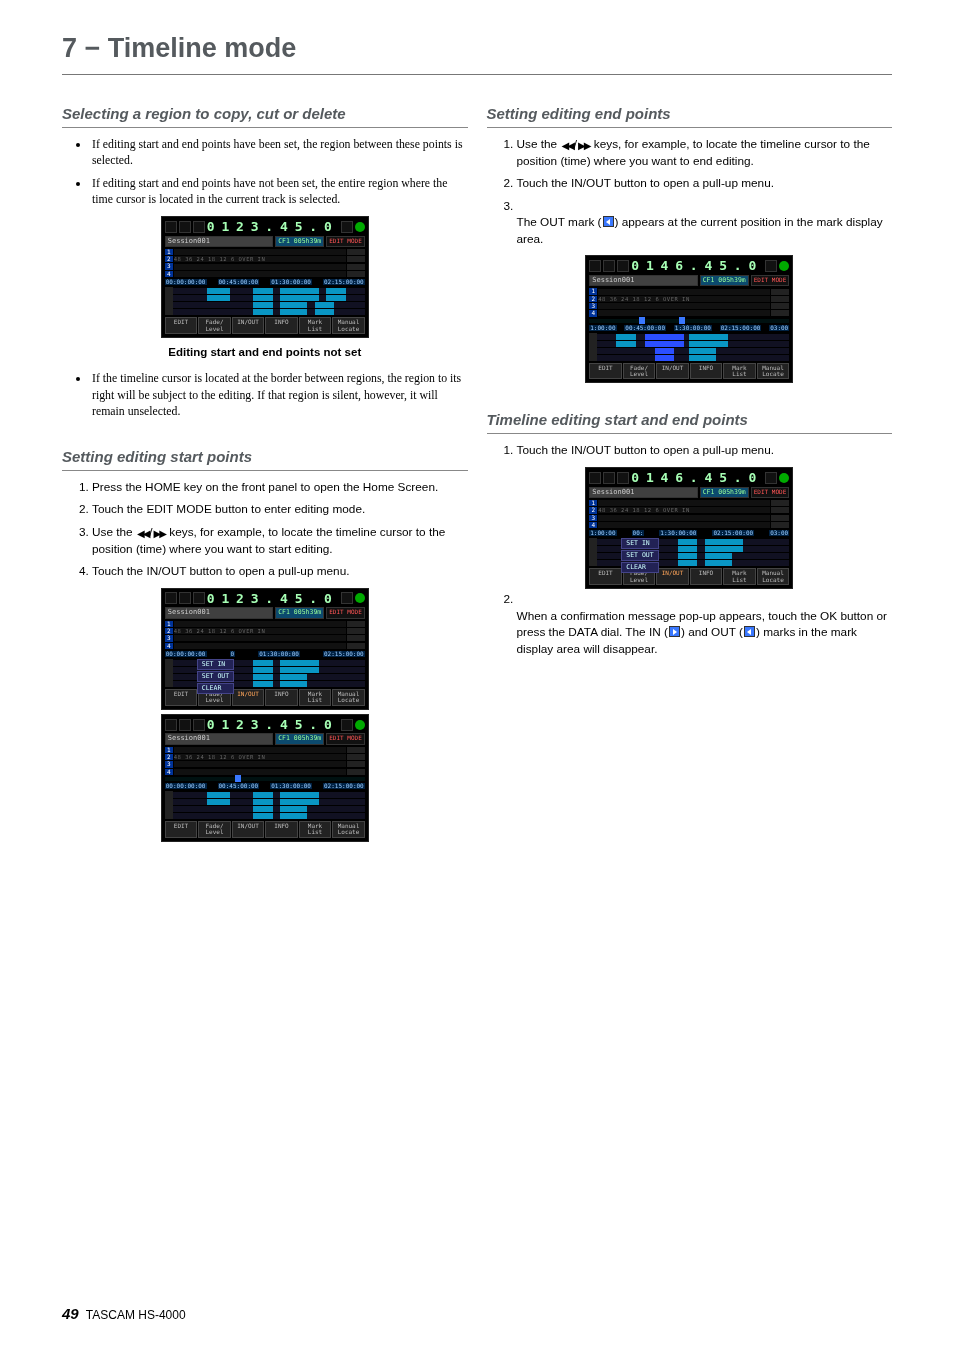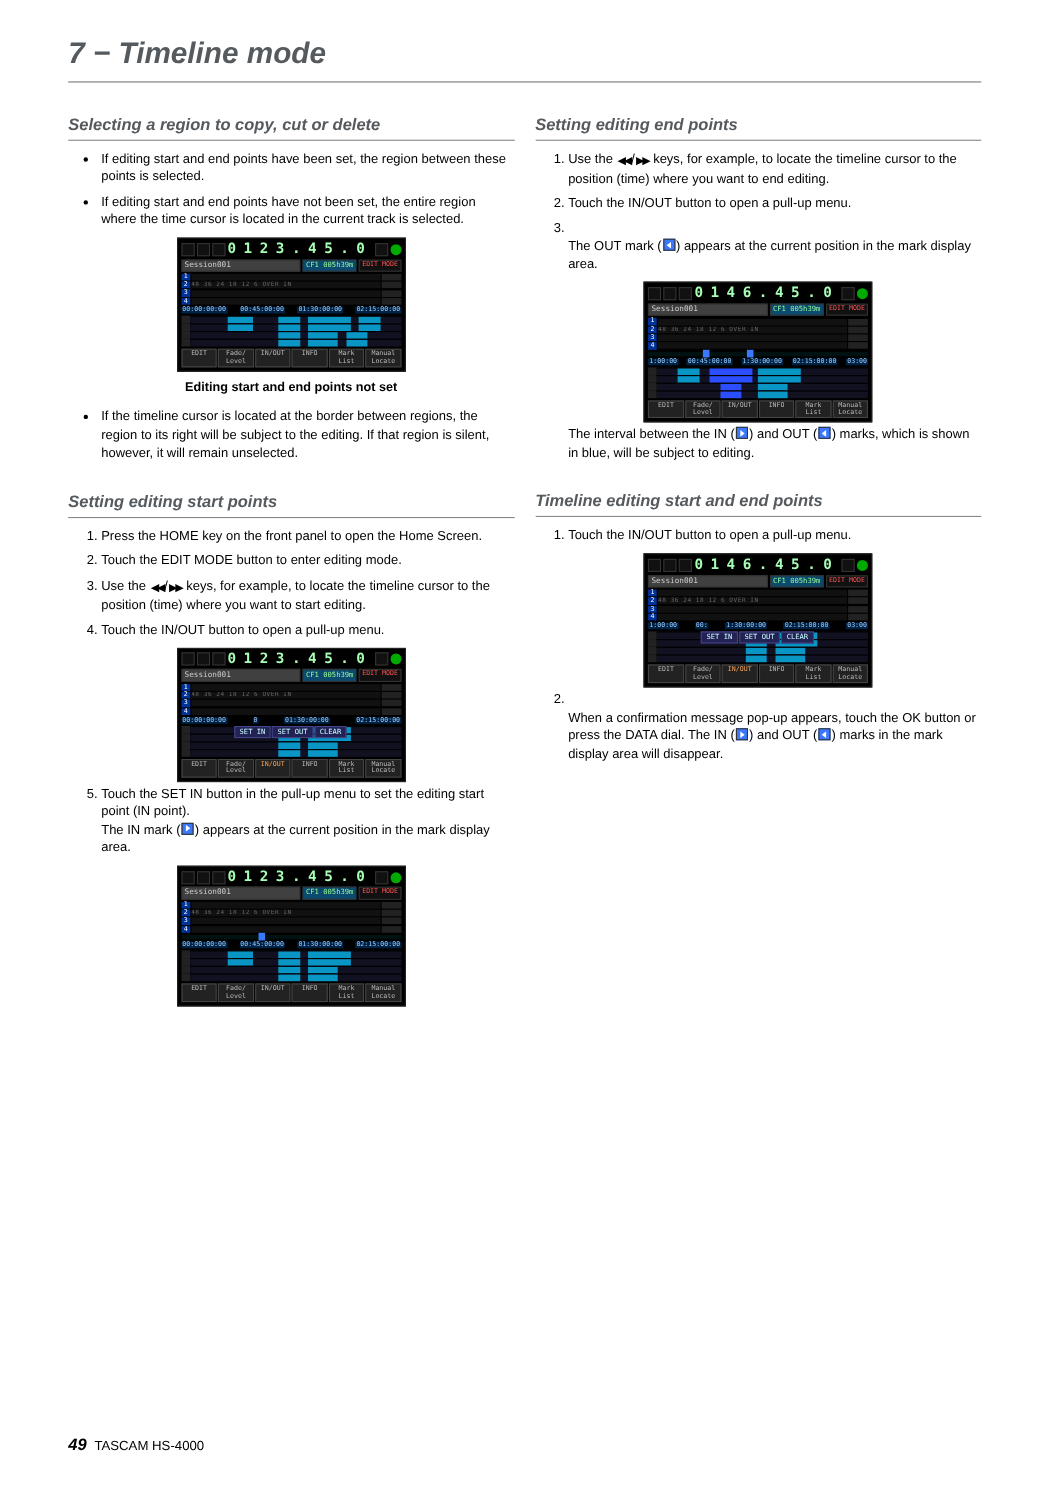--- a/index.html
+++ b/index.html
@@ -14,21 +14,20 @@
   }
   .page {
     padding: 30px 62px 40px 62px;
     box-sizing: border-box;
     min-height: 1350px;
     position: relative;
   }
   .chapter-title {
     font-size: 27px;
     font-weight: bold;
-    font-style: italic;
     color: #555a5e;
     margin: 0 0 6px 0;
   }
   .hr-top {
     border: none;
     border-top: 1.5px solid #777;
     margin: 0 0 28px 0;
   }
   .columns {
     display: flex;
@@ -52,20 +51,21 @@
   }
   ul.bullets {
     list-style: disc;
     padding-left: 28px;
     margin: 2px 0 8px 0;
   }
   ul.bullets li {
     margin-bottom: 6px;
     padding-left: 2px;
     font-size: 11.8px;
+    font-family: Liberation Serif, serif;
   }
   ol.steps {
     padding-left: 30px;
     margin: 2px 0 8px 0;
   }
   ol.steps li {
     margin-bottom: 6px;
     font-size: 11.8px;
   }
   .keyicon {
@@ -153,21 +153,21 @@
   .s-tracks .trow{ display:flex; align-items:center; height:7px; gap:0; }
   .s-tracks .lab{ width:8px; background:#222; height:7px; }
   .s-tracks .lane{ flex:1; background:#112; height:6px; position:relative; border-top:1px solid #000; }
   .s-tracks .clip{ position:absolute; top:0; height:6px; background:#0996c4; }
   .s-bottom{ display:flex; gap:1px; margin-top:2px; }
   .s-bottom .btn{
     flex:1; border:1px solid #444; background:#222; color:#bbb; text-align:center; padding:1px 0; font-size:6px;
   }
   .s-bottom .btn.sel{ color:#ffa55a; }
   .popup {
-    position:absolute; left:48px; top:0; display:flex; flex-direction:row; gap:1px;
+    position:absolute; left:32px; top:0; display:flex; flex-direction:column; gap:1px;
   }
   .popup .item{
     font-size:6.5px; color:#cff; background:#225; border:1px solid #448; padding:1px 4px;
   }
   .mark-ruler {
     position:relative; height:4px; background:#011; margin-top:1px;
   }
   .mark-ruler .mk{
     position:absolute; top:-2px; width:6px; height:7px; background:#3a78ff;
   }
@@ -393,26 +393,20 @@
           <span class="btn sel">IN/OUT</span>
           <span class="btn">INFO</span>
           <span class="btn">Mark
 List</span>
           <span class="btn">Manual
 Locate</span>
         </div>
       </div>
     </div>
 
-    <ol class="steps" start="5">
-      <li>
-        <span>Touch the SET IN button in the pull-up menu to set the editing start point (IN point).</span><br>
-        <span>The IN mark (</span><span class="markicon in"></span><span>) appears at the current position in the mark display area.</span>
-      </li>
-    </ol>
 
     <div class="screenshot-wrap">
       <div class="screenshot">
         <div class="s-topbar">
           <span class="dot"></span>
               <span class="dot"></span>
               <span class="dot"></span>
           <span class="time">0 1 2 3 . 4 5 . 0 6 15</span>
           <span class="dot"></span>
               <span class="indic"></span>
@@ -602,23 +596,20 @@
           <span class="btn">IN/OUT</span>
           <span class="btn">INFO</span>
           <span class="btn">Mark
 List</span>
           <span class="btn">Manual
 Locate</span>
         </div>
       </div>
     </div>
 
-    <div class="continue">
-      <span>The interval between the IN (</span><span class="markicon in"></span><span>) and OUT (</span><span class="markicon out"></span><span>) marks, which is shown in blue, will be subject to editing.</span>
-    </div>
 
     <h2 class="section topspace">Timeline editing start and end points</h2>
     <ol class="steps">
       <li>Touch the IN/OUT button to open a pull-up menu.</li>
     </ol>
 
     <div class="screenshot-wrap">
       <div class="screenshot">
         <div class="s-topbar">
           <span class="dot"></span>

